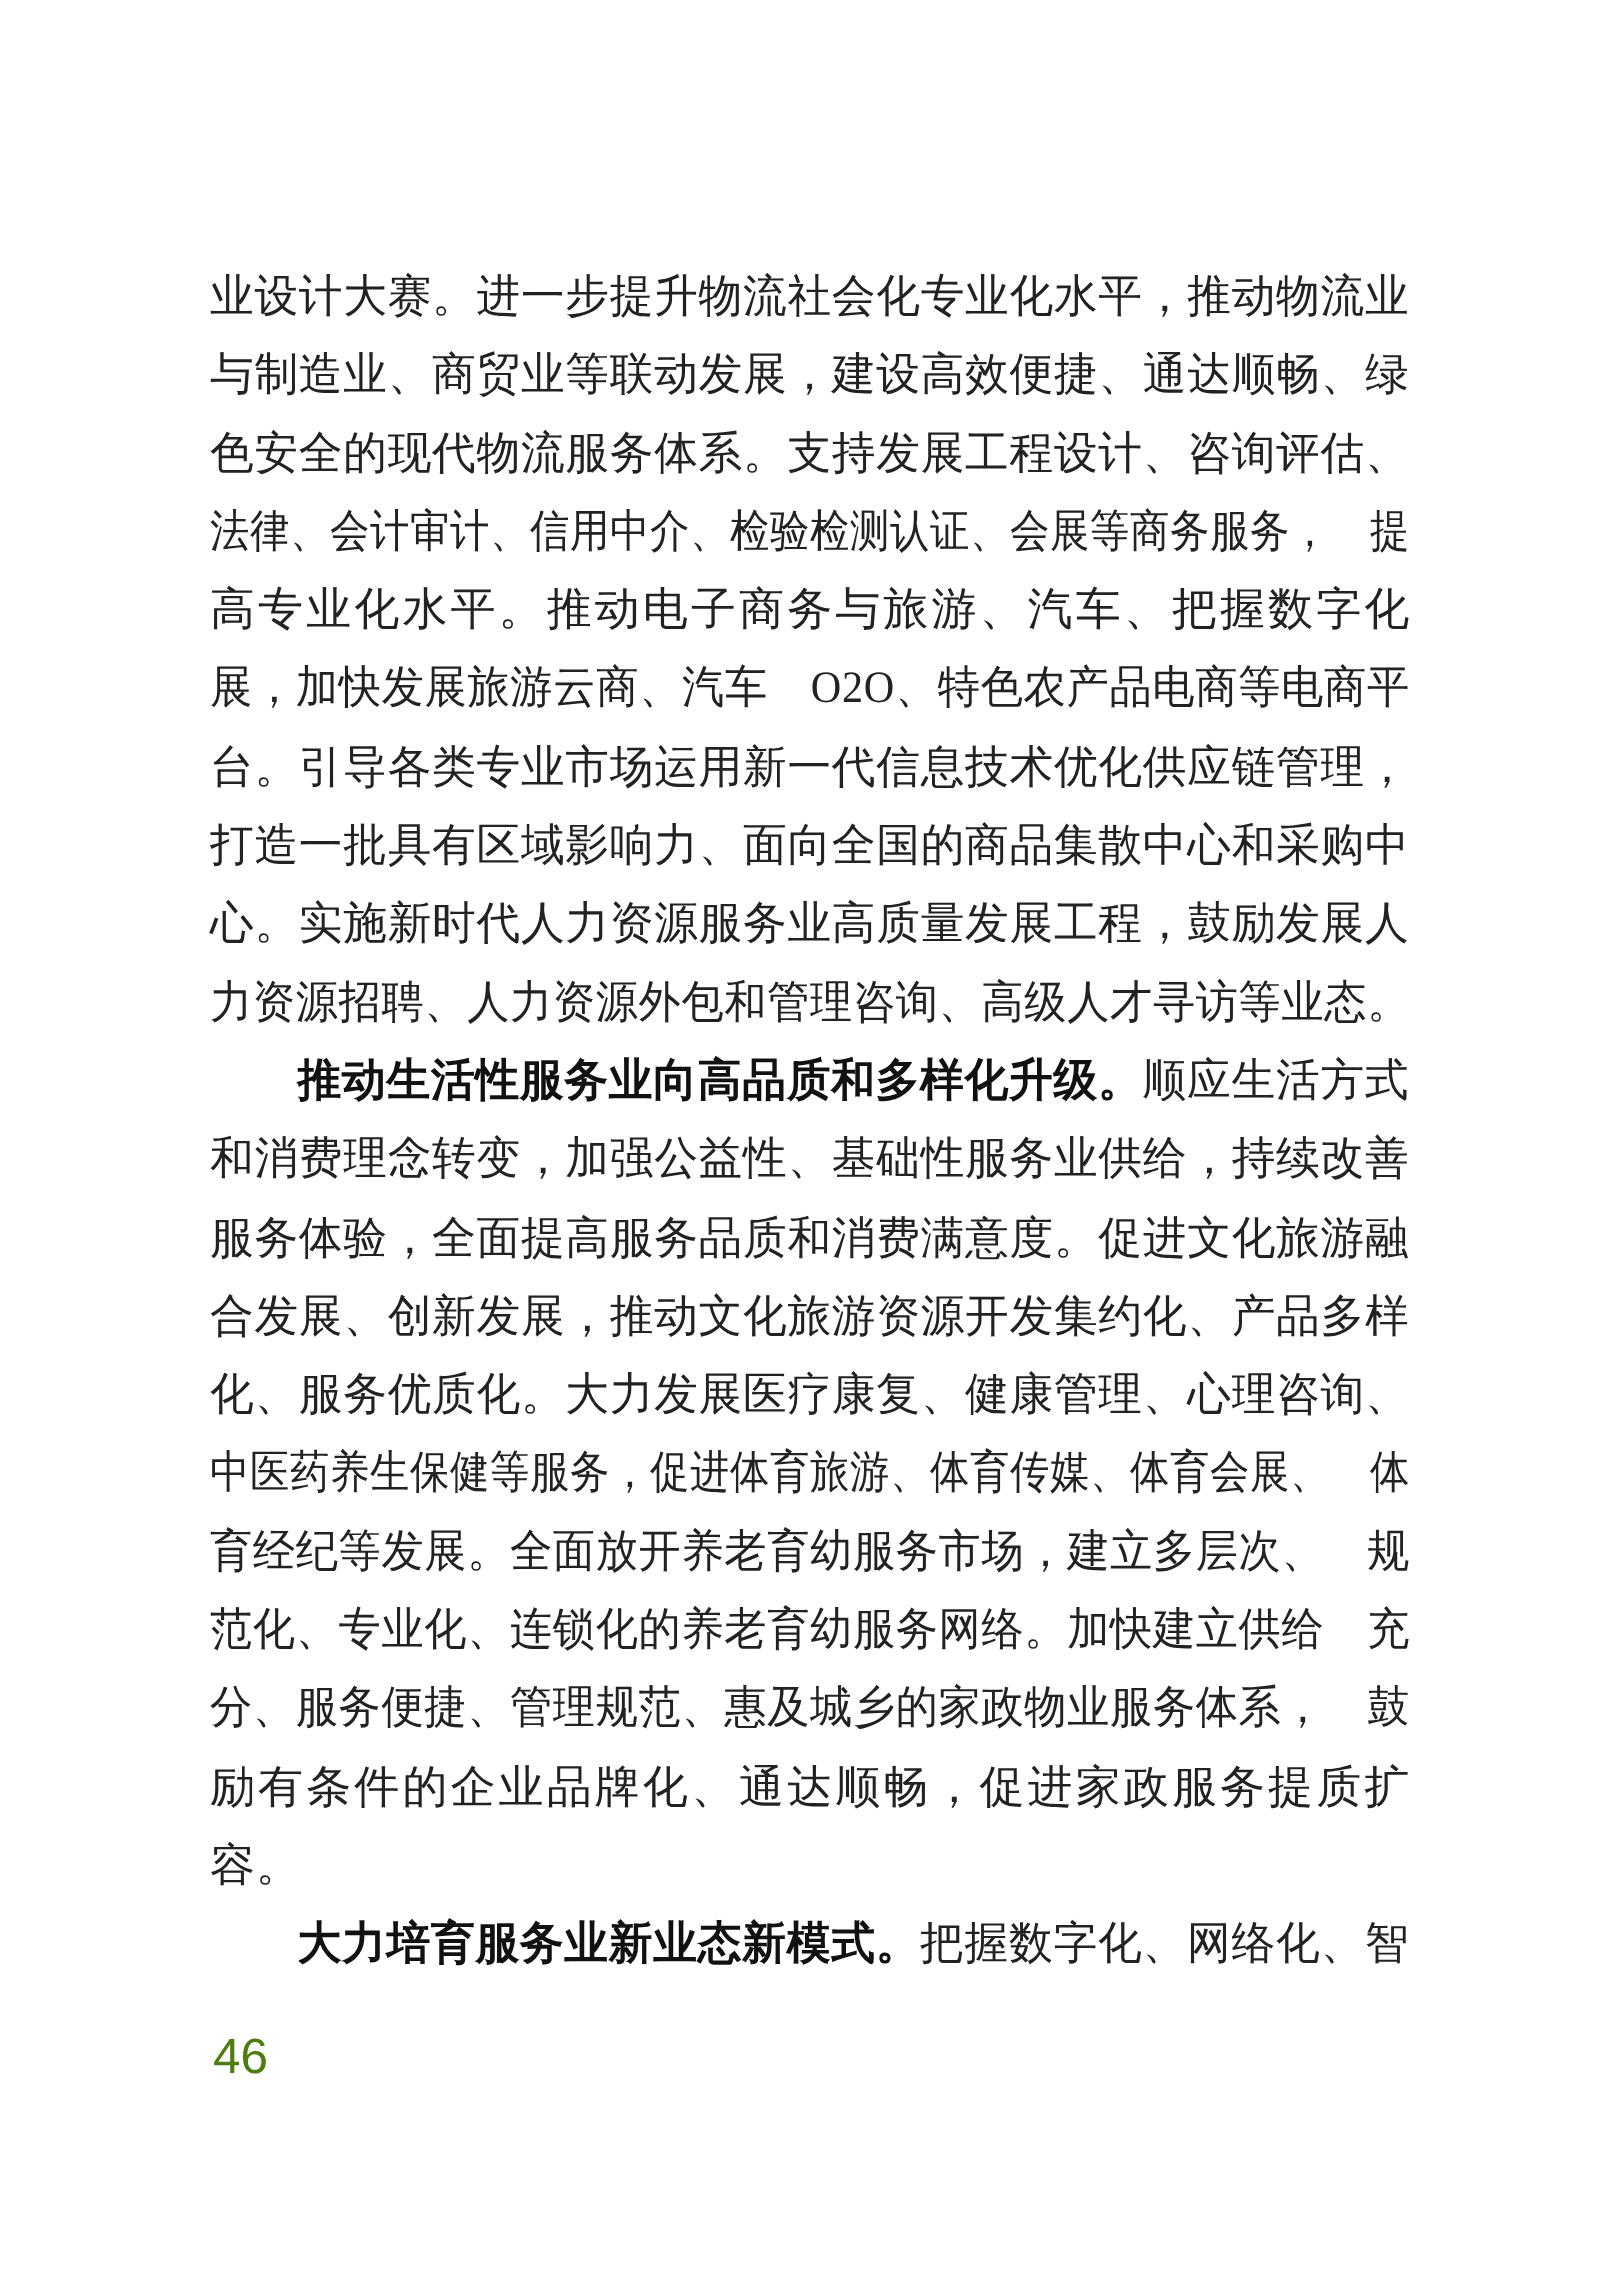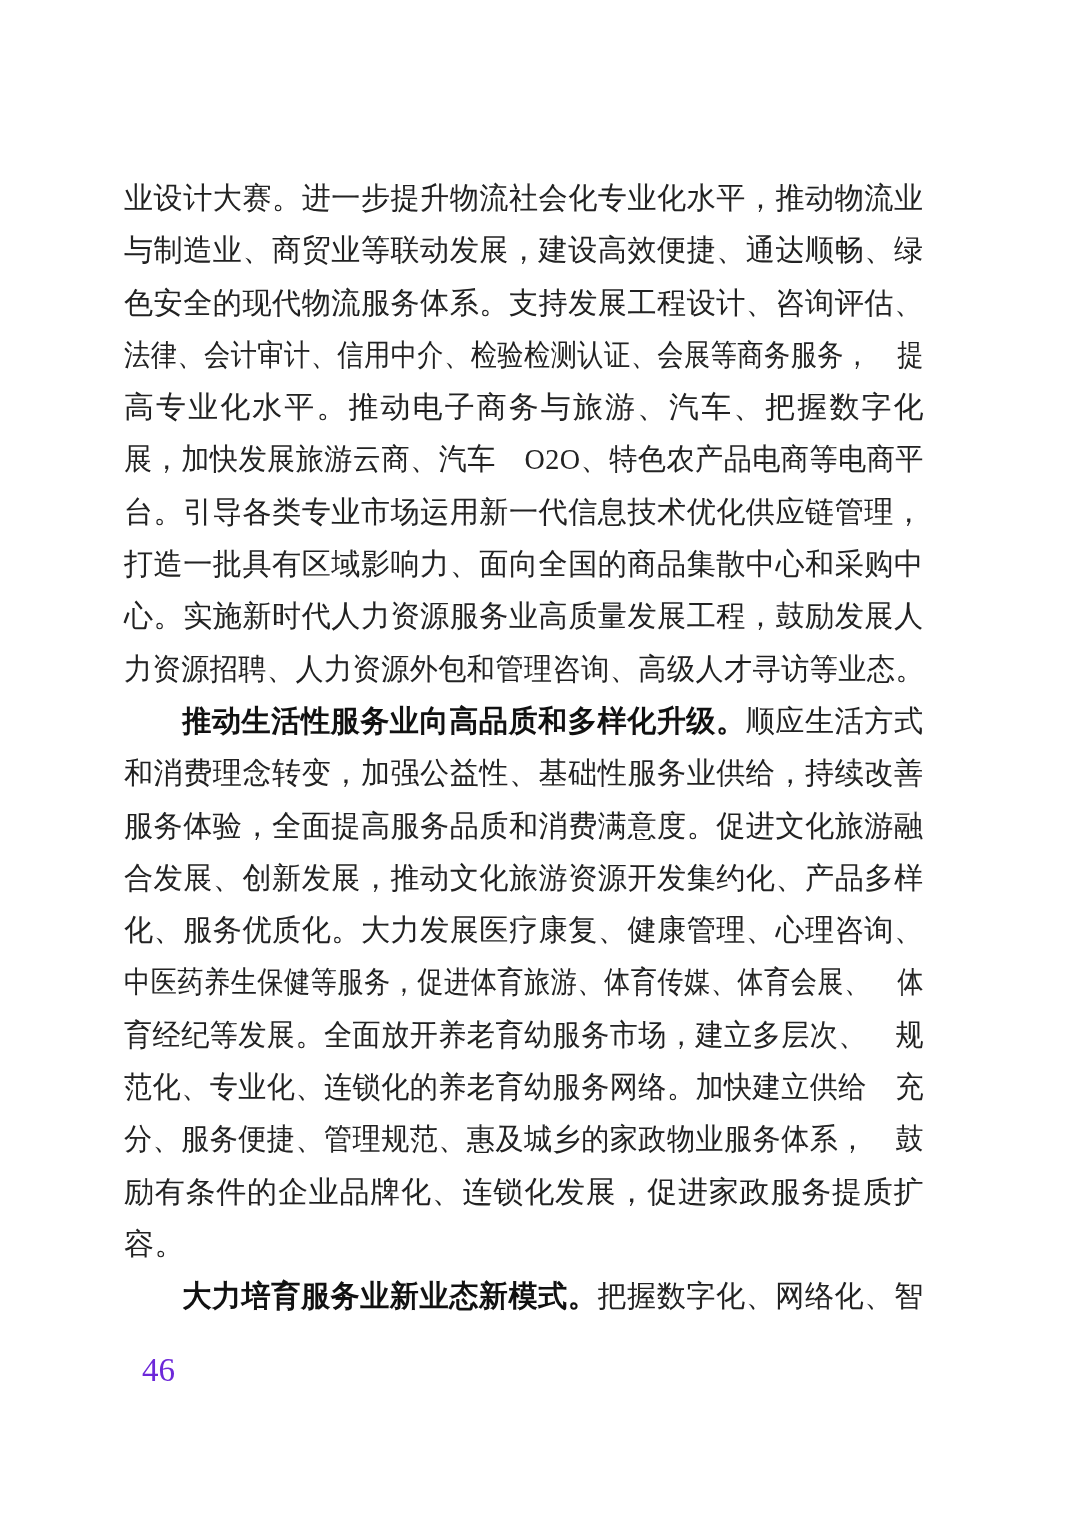--- a/index.html
+++ b/index.html
@@ -10,21 +10,21 @@
   body {
     position: relative;
     width: 1080px;
     height: 1527px;
     overflow: hidden;
     font-family: "Liberation Serif", "DejaVu Serif", serif;
     color: #222222;
   }
   .content {
     position: absolute;
-    left: 124px;
+    left: 140px;
     top: 172px;
     width: 800px;
   }
   .line {
     height: 52.3px;
     line-height: 52.3px;
     font-size: 30px;
     white-space: nowrap;
     transform-origin: 0 50%;
     letter-spacing: 0.5px;
@@ -39,23 +39,23 @@
   }
   .seg { color: #222222; }
   .seg.bold {
     font-weight: bold;
     color: #111111;
   }
   .page-number {
     position: absolute;
     left: 142px;
     top: 1352px;
-    font-family: Liberation Serif, serif;
+    font-family: Liberation Sans, sans-serif;
     font-size: 33px;
-    color: #6d28d9;
+    color: #4d7c0f;
   }
 </style>
 </head>
 <body>
 
 <div class="page">
   <div class="content">
       <div class="line just" style="transform: scaleX(0.9709);"><span class="seg">业设计大赛。进一步提升物流社会化专业化水平，推动物流业</span></div>
       <div class="line just" style="transform: scaleX(0.9709);"><span class="seg">与制造业、商贸业等联动发展，建设高效便捷、通达顺畅、绿</span></div>
       <div class="line just" style="transform: scaleX(0.9709);"><span class="seg">色安全的现代物流服务体系。支持发展工程设计、咨询评估、</span></div>
@@ -68,18 +68,18 @@
       <div class="line just" style="transform: scaleX(0.9368);"><span class="seg">力资源招聘、人力资源外包和管理咨询、高级人才寻访等业态。</span></div>
       <div class="line just indent" style="transform: scaleX(0.9721);"><span class="seg bold">推动生活性服务业向高品质和多样化升级。</span><span class="seg">顺应生活方式</span></div>
       <div class="line just" style="transform: scaleX(0.9709);"><span class="seg">和消费理念转变，加强公益性、基础性服务业供给，持续改善</span></div>
       <div class="line just" style="transform: scaleX(0.9709);"><span class="seg">服务体验，全面提高服务品质和消费满意度。促进文化旅游融</span></div>
       <div class="line just" style="transform: scaleX(0.9709);"><span class="seg">合发展、创新发展，推动文化旅游资源开发集约化、产品多样</span></div>
       <div class="line just" style="transform: scaleX(0.9709);"><span class="seg">化、服务优质化。大力发展医疗康复、健康管理、心理咨询、</span></div>
       <div class="line just" style="transform: scaleX(0.8743);"><span class="seg">中医药养生保健等服务，促进体育旅游、体育传媒、体育会展、　体</span></div>
       <div class="line just" style="transform: scaleX(0.9368);"><span class="seg">育经纪等发展。全面放开养老育幼服务市场，建立多层次、　规</span></div>
       <div class="line just" style="transform: scaleX(0.9368);"><span class="seg">范化、专业化、连锁化的养老育幼服务网络。加快建立供给　充</span></div>
       <div class="line just" style="transform: scaleX(0.9368);"><span class="seg">分、服务便捷、管理规范、惠及城乡的家政物业服务体系，　鼓</span></div>
-      <div class="line just"><span class="seg">励有条件的企业品牌化、连锁化发展，促进家政服务提质扩</span></div>
+      <div class="line just"><span class="seg">励有条件的企业品牌化、通达顺畅，促进家政服务提质扩</span></div>
       <div class="line"><span class="seg">容。</span></div>
       <div class="line just indent" style="transform: scaleX(0.9721);"><span class="seg bold">大力培育服务业新业态新模式。</span><span class="seg">把握数字化、网络化、智</span></div>
     </div>
   <div class="page-number">46</div>
 </div>
 
 </body></html>

